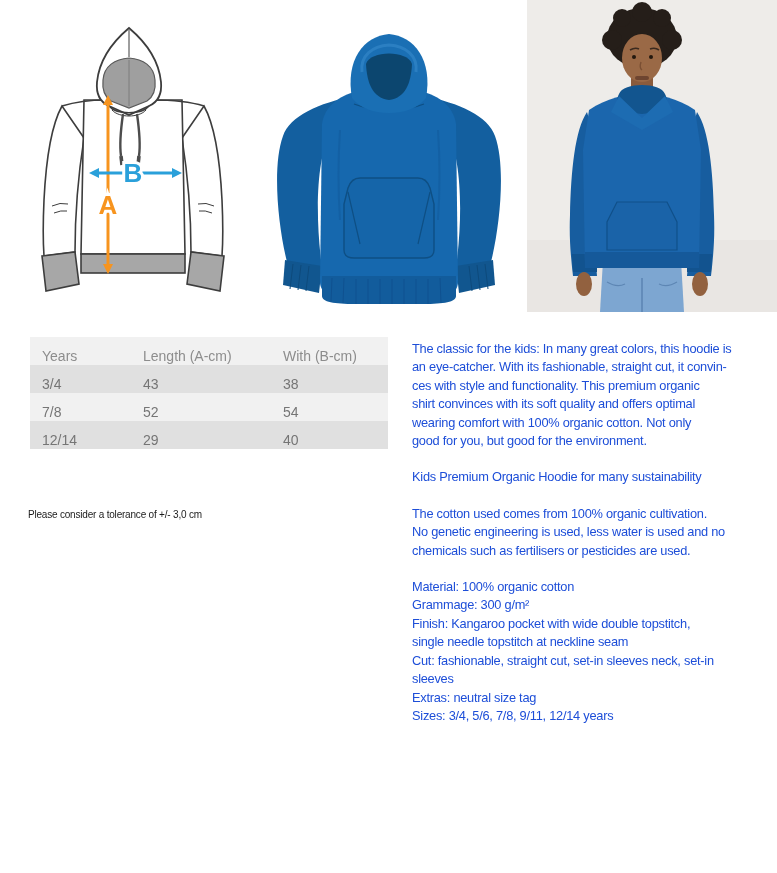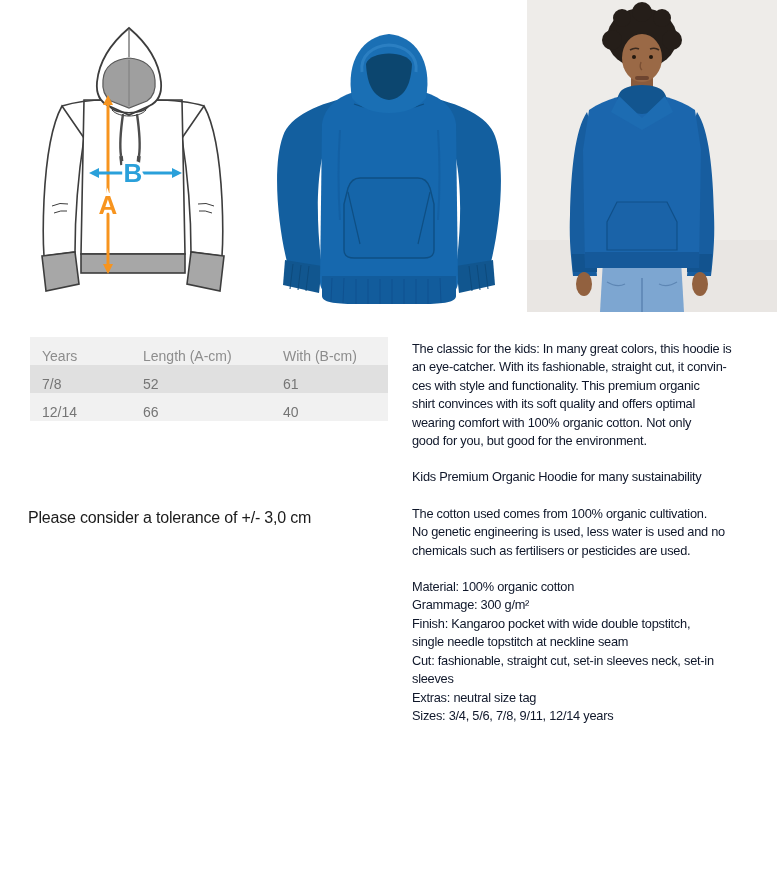--- a/index.html
+++ b/index.html
@@ -39,31 +39,31 @@
   .size-table col.c1 { width: 101px; }
   .size-table col.c2 { width: 140px; }
   .size-table col.c3 { width: 117px; }
   .size-table thead tr { background: #f1f1f1; color: #8d8d8d; }
   .size-table tbody tr:nth-child(odd)  { background: #e0e0e0; }
   .size-table tbody tr:nth-child(even) { background: #f1f1f1; }
 
   .tolerance-note {
     position: absolute;
     left: 28px; top: 509px;
-    font-size: 16px;
+    font-size: 10px;
     color: #1b1b1b;
     letter-spacing: -0.2px;
   }
 
   
   .description {
     position: absolute;
     left: 412px; top: 340px;
     width: 358px;
-    color: #0f172a;
+    color: #1d4ed8;
     font-size: 12.8px;
     line-height: 18.4px;
     letter-spacing: -0.25px;
   }
   .description p {
     white-space: pre-line;
     margin-bottom: 18px;
   }
   .arrow-label {
     font-family: "Liberation Sans", sans-serif;
@@ -210,27 +210,32 @@
       </colgroup>
     <thead>
       <tr>
         <th>Years</th>
         <th>Length (A-cm)</th>
         <th>With (B-cm)</th>
       </tr>
     </thead>
     <tbody>
       <tr>
+        <td>3/4</td>
+        <td>43</td>
+        <td>38</td>
+      </tr>
+      <tr>
         <td>7/8</td>
         <td>52</td>
-        <td>61</td>
+        <td>54</td>
       </tr>
       <tr>
         <td>12/14</td>
-        <td>66</td>
+        <td>29</td>
         <td>40</td>
       </tr>
     </tbody>
   </table>
 
   <div class="tolerance-note">Please consider a tolerance of +/- 3,0 cm</div>
 
   <div class="description">
     <p>The classic for the kids: In many great colors, this hoodie is
 an eye-catcher. With its fashionable, straight cut, it convin-

